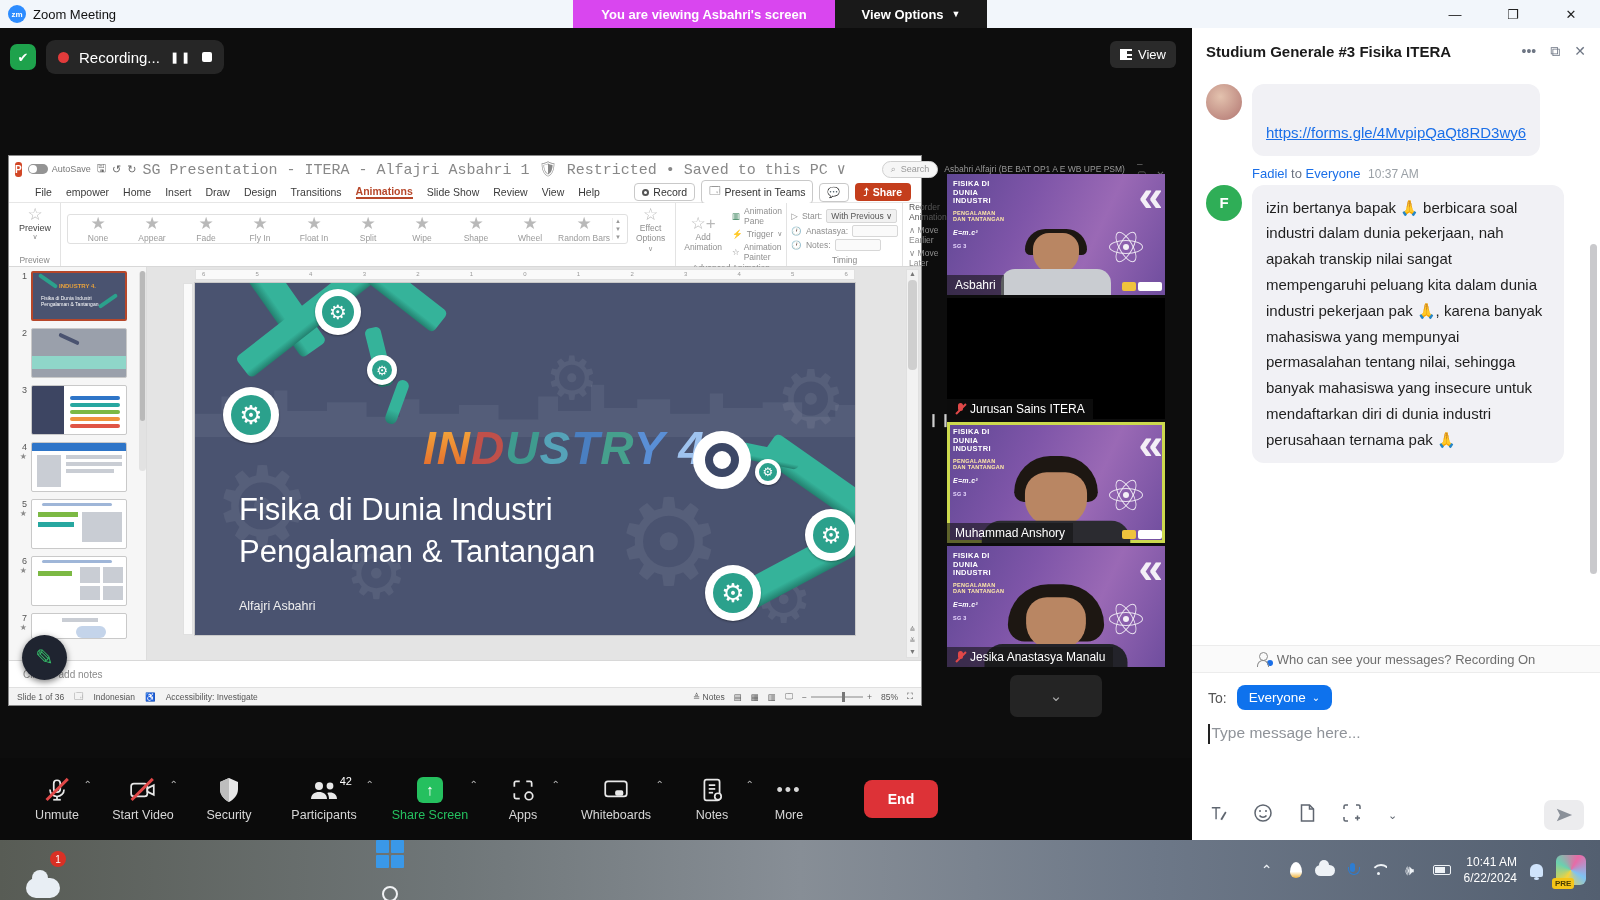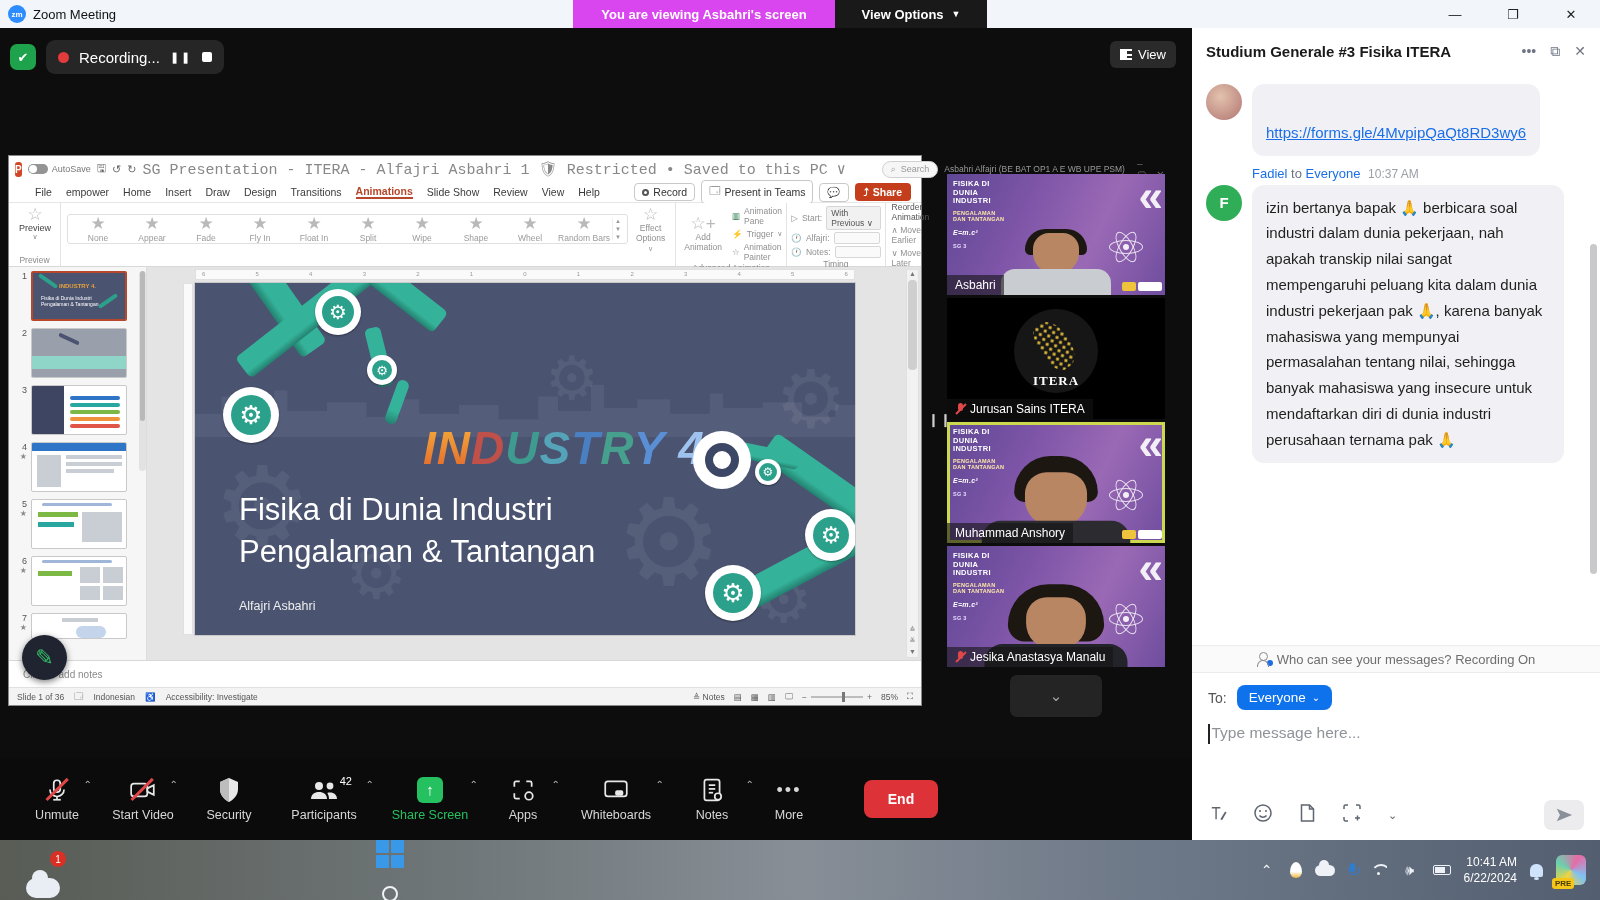--- a/index.html
+++ b/index.html
@@ -440,21 +440,21 @@
 
       <div class="rgroup" style="flex:1;">
         <div class="timing-rows" style="flex:1;">
           <div class="trow">
               <span>▷</span>
               <span>Start:</span>
               <span class="start-sel"><span>With Previous</span> ∨</span>
             </div>
           <div class="trow">
               <span>🕐</span>
-              <span>Alfajri:</span>
+              <span>Anastasya:</span>
               <span class="mini-input"></span>
             </div>
           <div class="trow">
               <span>🕐</span>
               <span>Notes:</span>
               <span class="mini-input"></span>
             </div>
         </div>
         <div class="glabel">Timing</div>
       </div>
@@ -673,24 +673,20 @@
       <div class="logos">
           <b class="y"></b>
           <b></b>
         </div>
       <div class="vname">
           <span>Asbahri</span>
         </div>
     </div>
 
     <div class="vtile black">
-      <div class="itera-circle">
-        <div class="island"></div>
-        <div class="itera-word">ITERA</div>
-      </div>
       <div class="vname">
           <span class="mic-off"></span>
           <span>Jurusan Sains ITERA</span>
         </div>
     </div>
 
     <div class="vtile active">
       <div class="bgtxt">
         <div>FISIKA DI</div>
           <div>DUNIA</div>

